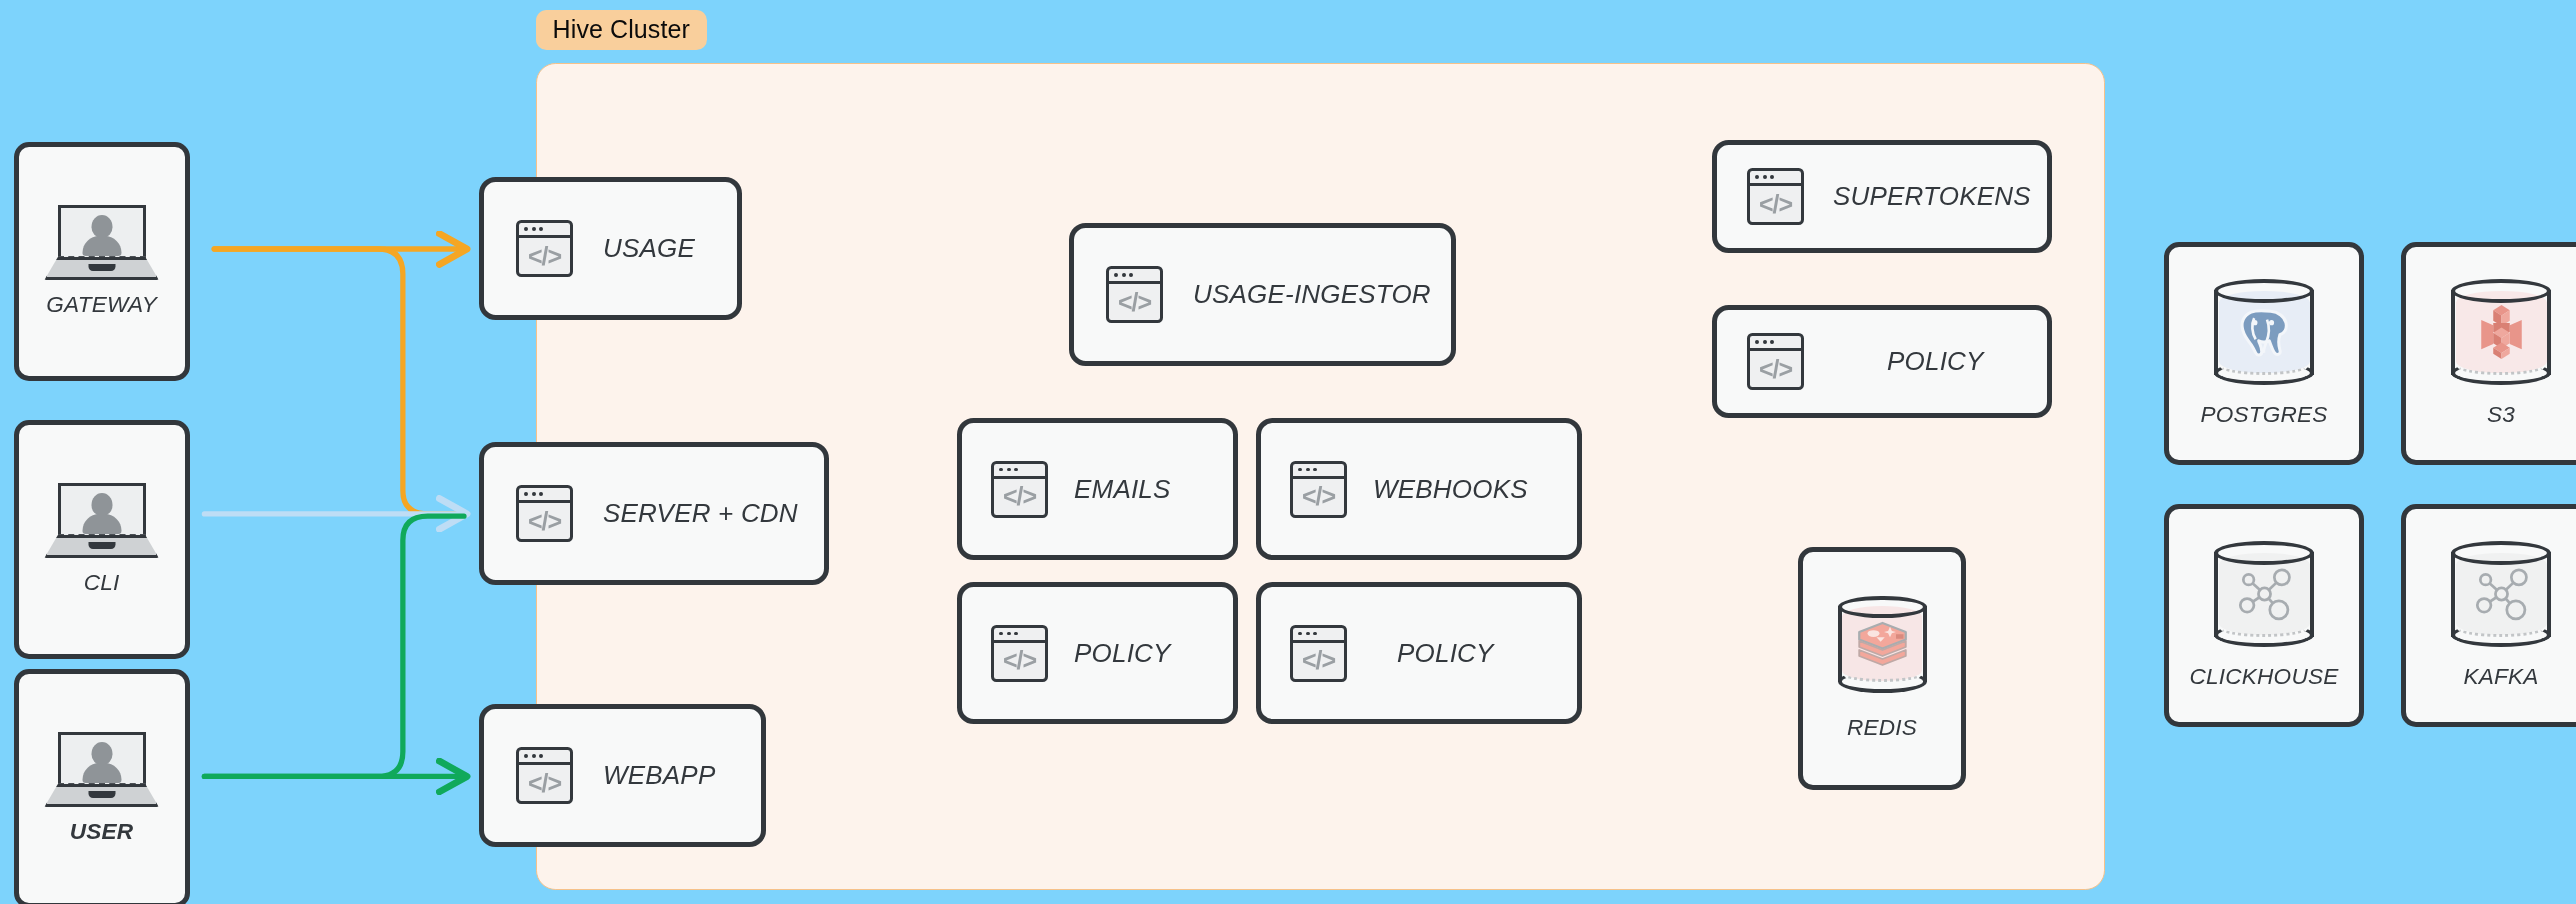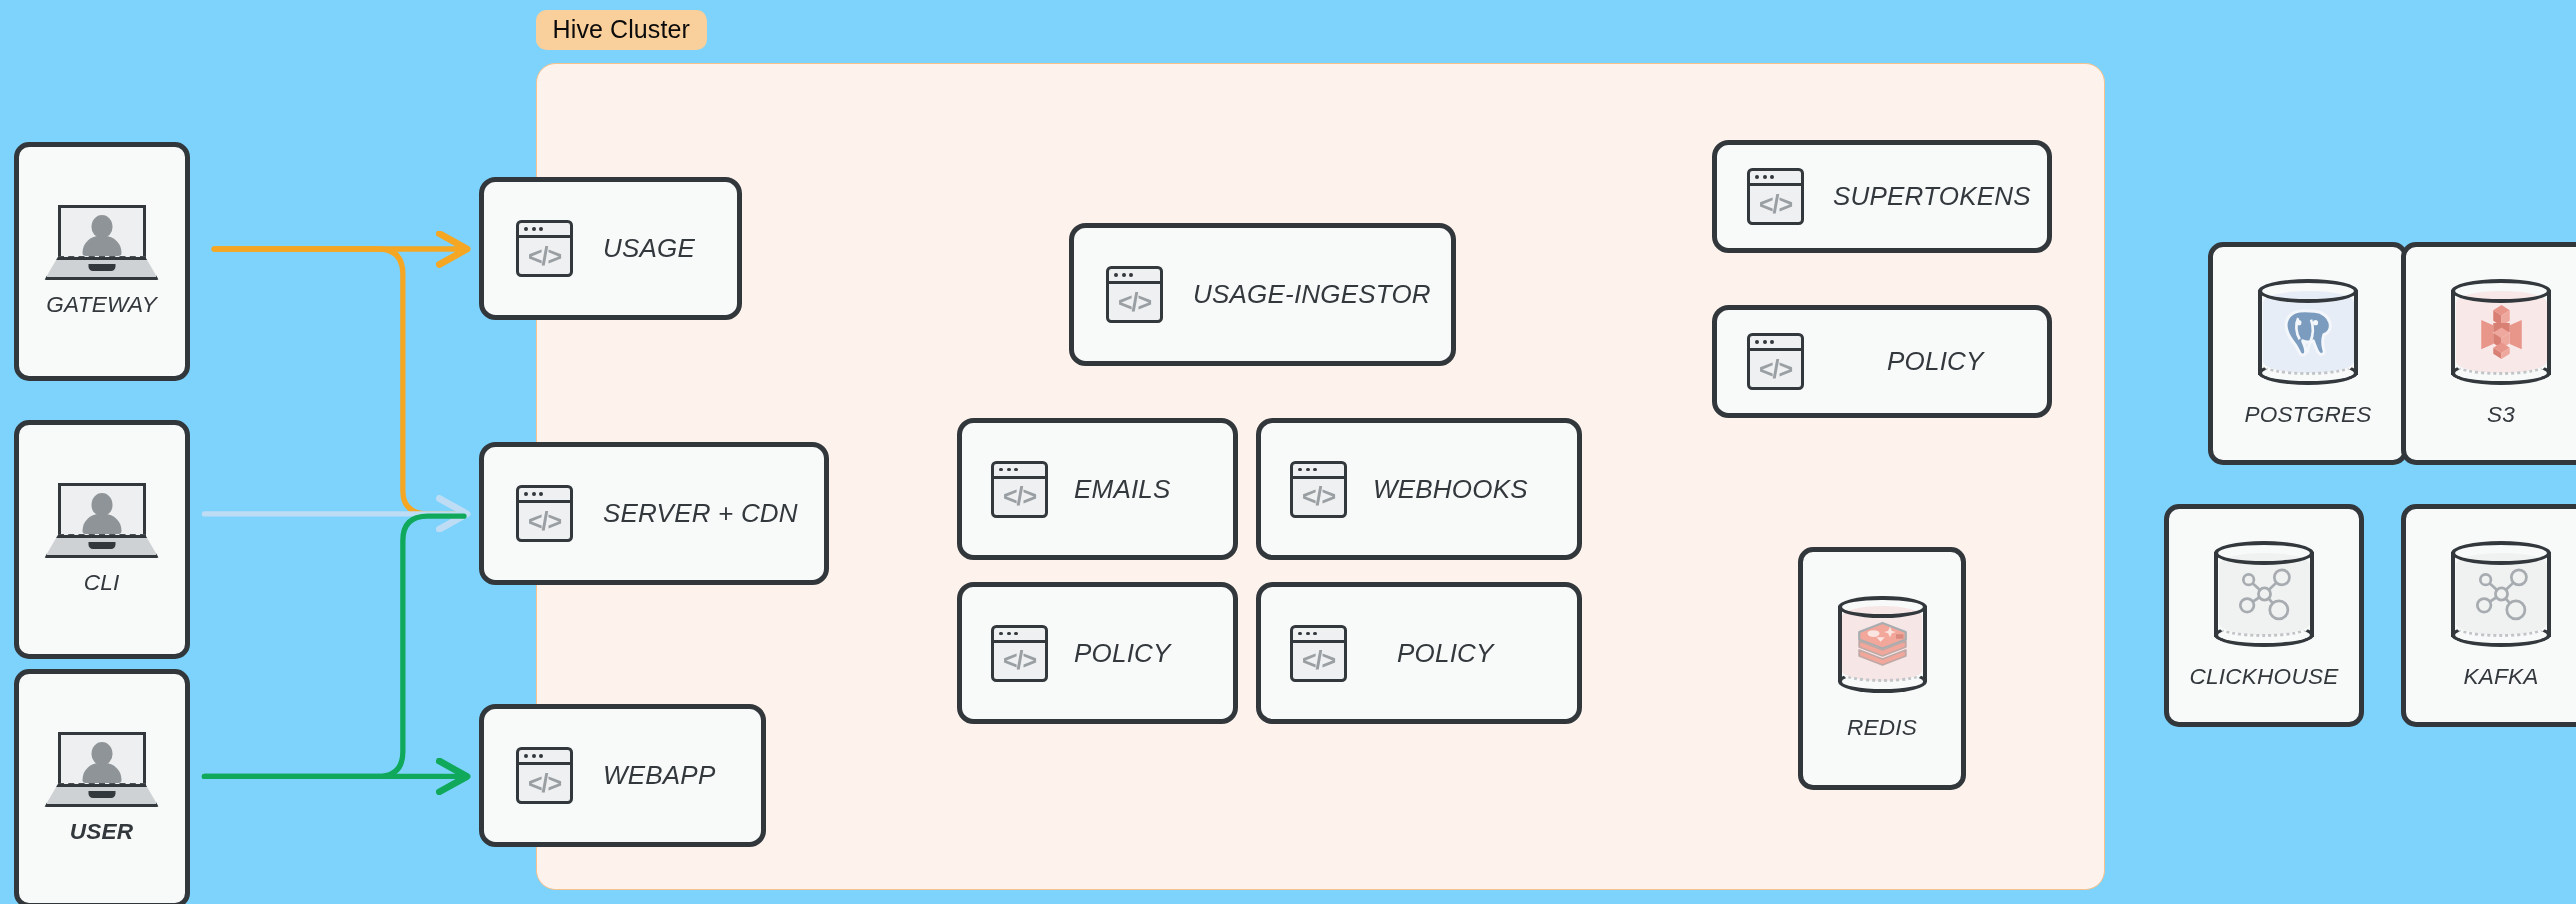--- a/index.html
+++ b/index.html
@@ -476,21 +476,21 @@
           <ellipse cx="27" cy="22" rx="8" ry="4.5" fill="#FAE5E1"></ellipse>
           <path d="M49 13 L51.5 18.5 L57 20 L51.5 21.5 L49 27 L46.5 21.5 L41 20 L46.5 18.5 Z" fill="#FAE5E1"></path>
           <path d="M31 27 L42 27 L36.5 33 Z" fill="#FAE5E1"></path>
           <path d="M57 23 L67 23 L67 29 L57 29 Z" fill="#D98A7E"></path>
         </svg>
       </div>
     </div>
     <div class="card-label" style="font-size:22.6px; margin-top:22.6px;">REDIS</div>
   </div>
 
-  <div class="card vert db-card" style="left:2164px; top:242px;margin-left:44px;">
+  <div class="card vert db-card" style="left:2164px; top:242px;">
     <div class="cylinder">
       <div class="cyl-fill" style="background:#E7EDF6;"></div>
       <div class="cyl-body"></div>
       <div class="cyl-top"></div>
       <div class="cyl-bottom"></div>
       <div class="cyl-dash"></div>
       <div class="cyl-logo">
         <svg width="62" height="59" viewBox="0 0 82 78">
           <g fill="#7C9CBF" stroke="#F3F6FA" stroke-width="4" stroke-linejoin="round">
             <path d="M24 12 C14 16, 10 26, 13 36 C15 44, 20 50, 24 55

